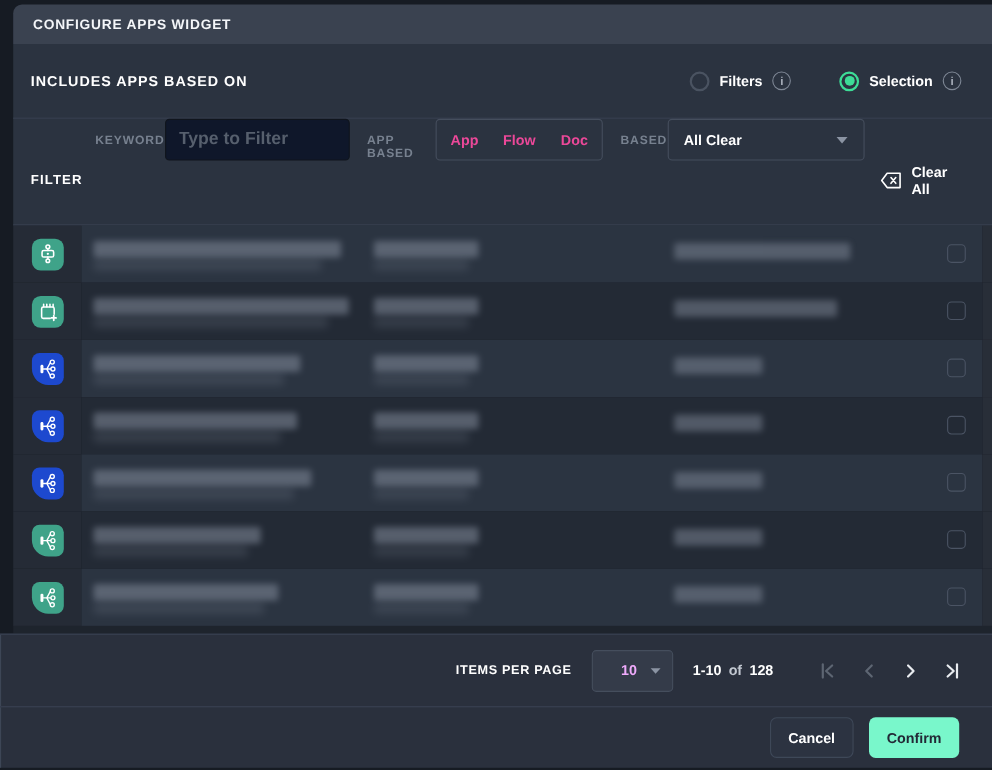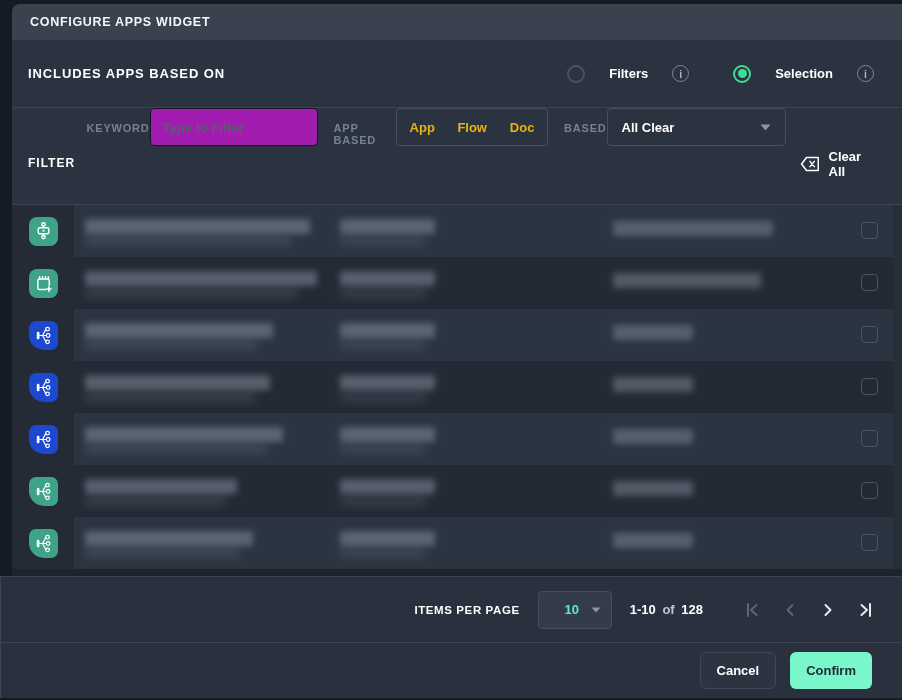--- a/index.html
+++ b/index.html
@@ -22,21 +22,21 @@
     font-size:12.5px; font-weight:bold; letter-spacing:.7px; color:#f4f6f9;
   }
 
   
   .mode-section {
     height:68px; background:#2b3340; display:flex; align-items:center;
     padding:0 28px 0 16px; border-bottom:1px solid #3b4354;
   }
   .mode-label { font-size:13px; font-weight:bold; letter-spacing:.9px; color:#fff; }
   .spacer { flex:1; }
-  .radio-option { display:flex; align-items:center; margin-left:44px; cursor:pointer;gap:15px; }
+  .radio-option { display:flex; align-items:center; margin-left:44px; cursor:pointer; }
   .radio-circle {
     width:18px; height:18px; border-radius:50%;
     border:2px solid #4a5361; display:flex; align-items:center; justify-content:center;
   }
   .radio-option.selected .radio-circle { border-color:#3ddc97; }
   .radio-dot { width:9px; height:9px; border-radius:50%; background:transparent; }
   .radio-option.selected .radio-dot { background:#3ddc97; }
   .radio-label { font-size:13px; font-weight:bold; color:#fff; margin:0 9px 0 9px; }
   .info-icon {
     width:17px; height:17px; border-radius:50%; border:1.5px solid #7e8795;
@@ -53,32 +53,32 @@
   .filter-title {
     width:64px; font-size:12px; font-weight:bold; letter-spacing:1px; color:#fff;
     align-self:center; padding-top:14px;
   }
   .field { display:flex; margin-right:14px; }
   .field-label {
     font-size:11px; font-weight:bold; letter-spacing:.8px; color:#77818f;
     margin:14px 0 8px 2px;
   }
   .keyword-input {
-    width:168px; height:38px; background:#a21caf; border:1px solid #10151d;
-    border-radius:4px; color:#d6dbe2; font-size:13px; font-weight:bold;
+    width:168px; height:38px; background:#0f172a; border:1px solid #10151d;
+    border-radius:4px; color:#d6dbe2; font-size:16px; font-weight:bold;
     padding:0 12px; outline:none; font-family:"Liberation Sans", sans-serif;
   }
   .keyword-input::placeholder { color:#565f6d; }
   .segmented {
     width:172px; height:38px; border:1px solid #454e5d; border-radius:4px;
     display:flex; align-items:stretch;
   }
   .segment {
     flex:1; display:flex; align-items:center; justify-content:center;
-    font-size:13px; font-weight:bold; color:#eab308; cursor:pointer;
+    font-size:13px; font-weight:bold; color:#ec4899; cursor:pointer;
   }
   .select-box {
     width:179px; height:38px; border:1px solid #454e5d; border-radius:4px;
     display:flex; align-items:center; padding:0 14px 0 14px; cursor:pointer;
   }
   .select-box .select-value { font-size:13px; font-weight:bold; color:#fff; flex:1; }
   .clear-all {
     margin-left:auto; align-self:center; padding-top:16px;
     display:flex; align-items:center; cursor:pointer;
   }
@@ -116,21 +116,21 @@
     height:66px; background:#2a303d; border-top:1px solid #3b4354;
     box-shadow: inset 1px 0 0 #3d4656;
     display:flex; align-items:center; justify-content:flex-end; padding-right:28px;
   }
   .ipp-label { font-size:11.5px; font-weight:bold; letter-spacing:.6px; color:#fff; }
   .page-size {
     margin:0 18px; width:74px; height:38px; background:#343b49;
     border:1px solid #454e5d; border-radius:4px;
     display:flex; align-items:center; justify-content:center; gap:12px; cursor:pointer;
   }
-  .page-size .size-value { font-size:13px; font-weight:bold; color:#5eead4;margin-left:16px; }
+  .page-size .size-value { font-size:13px; font-weight:bold; color:#f0abfc;margin-left:16px; }
   .range-text { font-size:13px; color:#fff; margin-right:40px; }
   .range-text .b { font-weight:bold; }
   .range-text .of { color:#c2c8d1; font-weight:bold; padding:0 3px; }
   .pager { display:flex; align-items:center; gap:21px; }
   .pager-btn { width:17px; height:17px; display:flex; align-items:center; justify-content:center; cursor:pointer; }
   .pager-btn.disabled { color:#5d6572; cursor:default; }
   .pager-btn.enabled { color:#e9ecf0; }
 
   
   .footer {

